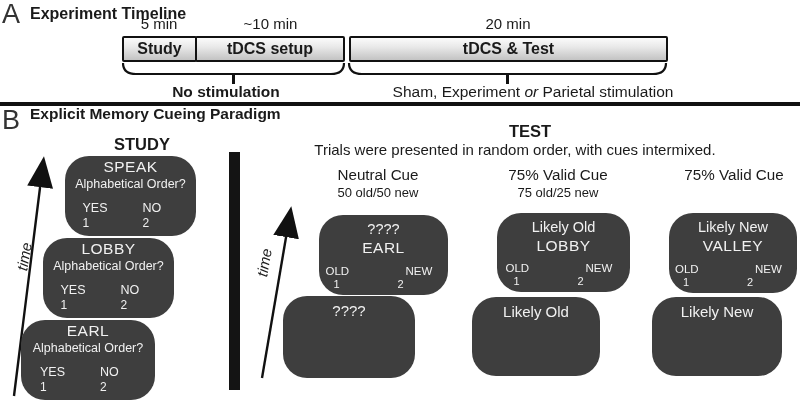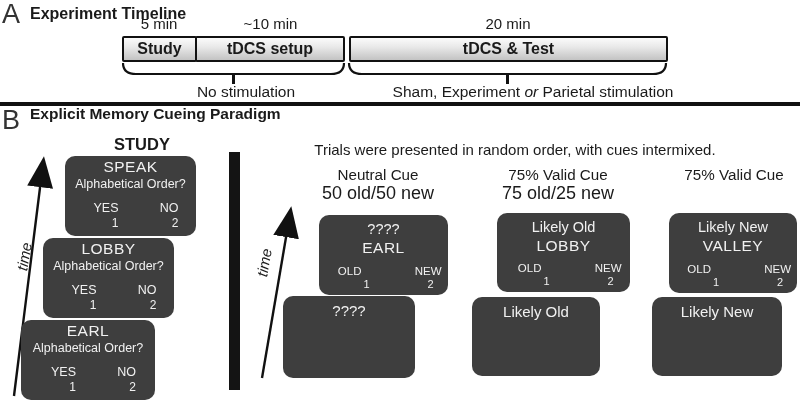--- a/index.html
+++ b/index.html
@@ -17,33 +17,33 @@
     display:flex;align-items:center;justify-content:center;
     font-size:16px;font-weight:bold;
   }
   .brace-label{font-size:15.5px;text-align:center;}
   .divider{background:#111;}
   .vbar{background:#141414;}
   .sec-title{font-size:16.5px;font-weight:bold;text-align:center;}
   .subtitle{font-size:15px;text-align:center;}
   .colhead{text-align:center;line-height:18px;}
   .colhead .l1{font-size:15.2px;}
-  .colhead .l2{font-size:18px;text-align:center;}
+  .colhead .l2{font-size:13px;text-align:center;}
   .card{
-    background:#3e3e3e;border-radius:10px;color:#f1f1f1;box-sizing:border-box;
+    background:#3e3e3e;border-radius:24px;color:#f1f1f1;box-sizing:border-box;
     display:flex;flex-direction:column;align-items:center;
   }
   .card .word-big{font-size:15.5px;letter-spacing:.5px;margin-top:2px;}
   .card .cue-line{font-size:14.5px;margin-top:6px;}
   .card .question{font-size:12.5px;margin-top:1px;}
   .opt-row{display:flex;justify-content:center;gap:24px;width:100%;margin-top:auto;font-size:12.5px;}
   .key-row{display:flex;justify-content:center;gap:24px;width:100%;font-size:12px;margin-bottom:6px;margin-top:1px;}
   .cue .opt-row{font-size:11.5px;gap:44px;}
   .cue .key-row{font-size:11px;gap:28px;margin-bottom:5px;}
-  .opt{width:36px;text-align:right;}
+  .opt{width:36px;text-align:left;}
   .pre-line{font-size:15px;margin-top:6px;}
   .time-label{font-size:15px;font-style:italic;text-align:center;transform:rotate(-80deg);}
   svg{display:block;}
 </style>
 </head>
 <body>
 
 <div class="canvas">
 
   <div class="abs panel-letter" style="left:2px;top:0;">A</div>
@@ -62,21 +62,21 @@
       <marker id="ah" viewBox="0 0 12 10" refX="9" refY="5" markerWidth="13" markerHeight="11" orient="auto">
         <polygon points="0,0 12,5 0,10" fill="#111"></polygon>
       </marker>
     </defs>
     <path d="M1,1 C1,9 6,12 14,12 L209,12 C217,12 222,9 222,1" fill="none" stroke="#111" stroke-width="2.2"></path>
     <line x1="111.5" y1="12" x2="111.5" y2="22" stroke="#111" stroke-width="3"></line>
     <path d="M227,1 C227,9 232,12 240,12 L531,12 C539,12 544,9 544,1" fill="none" stroke="#111" stroke-width="2.2"></path>
     <line x1="385.5" y1="12" x2="385.5" y2="22" stroke="#111" stroke-width="3"></line>
   </svg>
 
-  <div class="abs brace-label" style="left:134px;top:83px;width:224px;">No stimulation</div>
+  <div class="abs brace-label" style="left:114px;top:83px;width:224px;font-weight:bold;">No stimulation</div>
   <div class="abs brace-label" style="left:358px;top:83px;width:350px;"><span>Sham, Experiment </span><i>or</i><span> Parietal stimulation</span></div>
 
   <div class="abs divider" style="left:0;top:102px;width:800px;height:4px;"></div>
 
   <div class="abs panel-letter" style="left:2px;top:106px;">B</div>
   <div class="abs panel-title" style="left:30px;top:105px;font-size:15.5px;">Explicit Memory Cueing Paradigm</div>
 
   <div class="abs sec-title" style="left:92px;top:135px;width:100px;">STUDY</div>
 
   <svg class="abs" style="left:6px;top:148px;" width="50" height="254">
@@ -118,20 +118,21 @@
         <span class="opt">NO</span>
       </div>
     <div class="key-row">
         <span class="opt">1</span>
         <span class="opt">2</span>
       </div>
   </div>
 
   <div class="abs vbar" style="left:229px;top:152px;width:11px;height:238px;"></div>
 
+  <div class="abs sec-title" style="left:280px;top:122px;width:500px;">TEST</div>
   <div class="abs subtitle" style="left:270px;top:141px;width:490px;">Trials were presented in random order, with cues intermixed.</div>
 
   <svg class="abs" style="left:248px;top:198px;" width="52" height="190">
     <line x1="14" y1="180" x2="42" y2="16" stroke="#111" stroke-width="2.4" marker-end="url(#ah)"></line>
   </svg>
   <div class="abs time-label" style="left:234px;top:254px;width:60px;">time</div>
 
   <div class="abs colhead" style="left:312px;top:166px;width:132px;">
     <div class="l1">Neutral Cue</div>
     <div class="l2">50 old/50 new</div>

